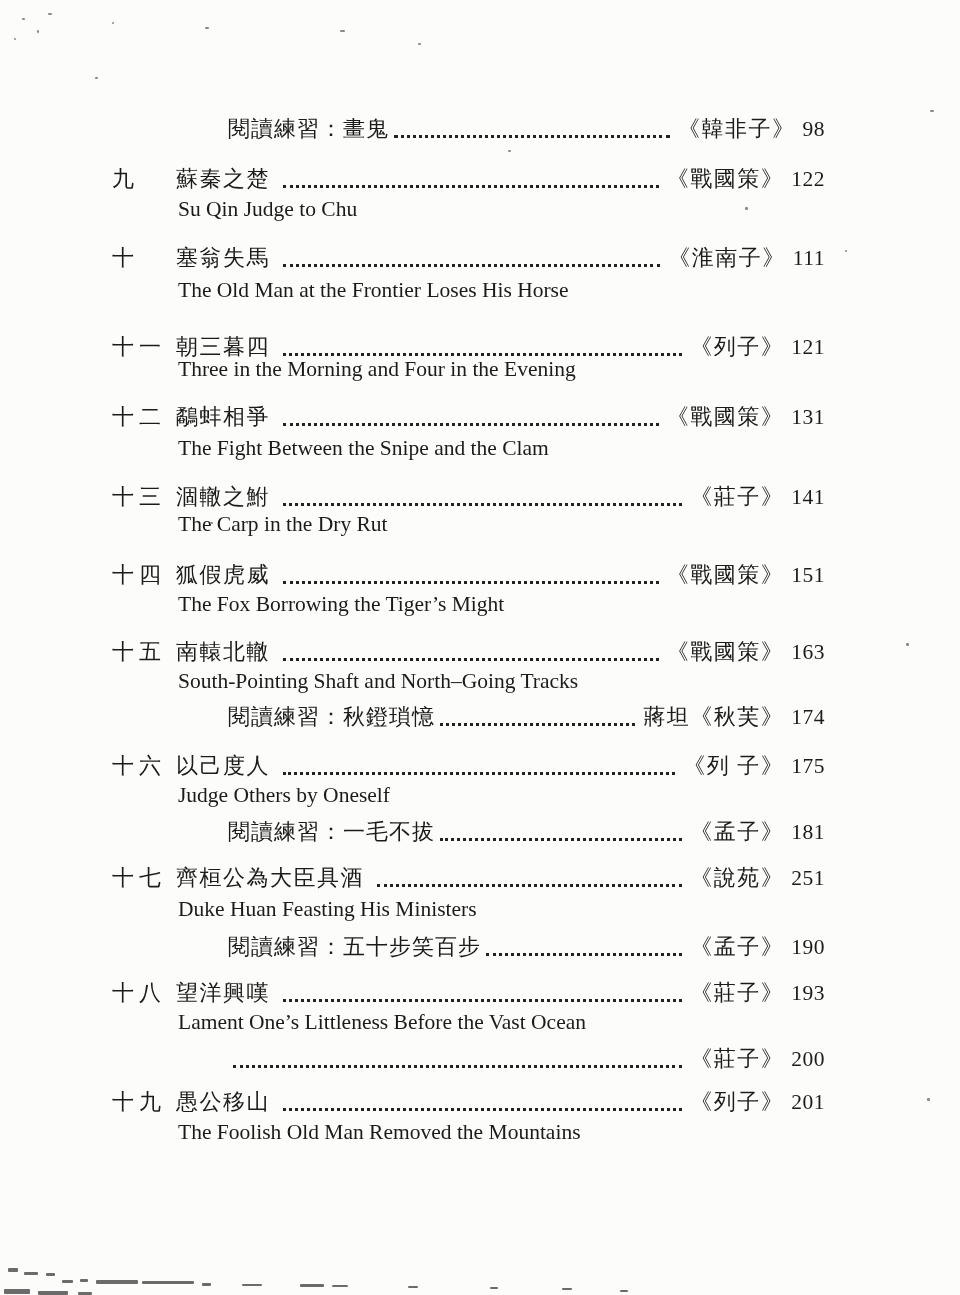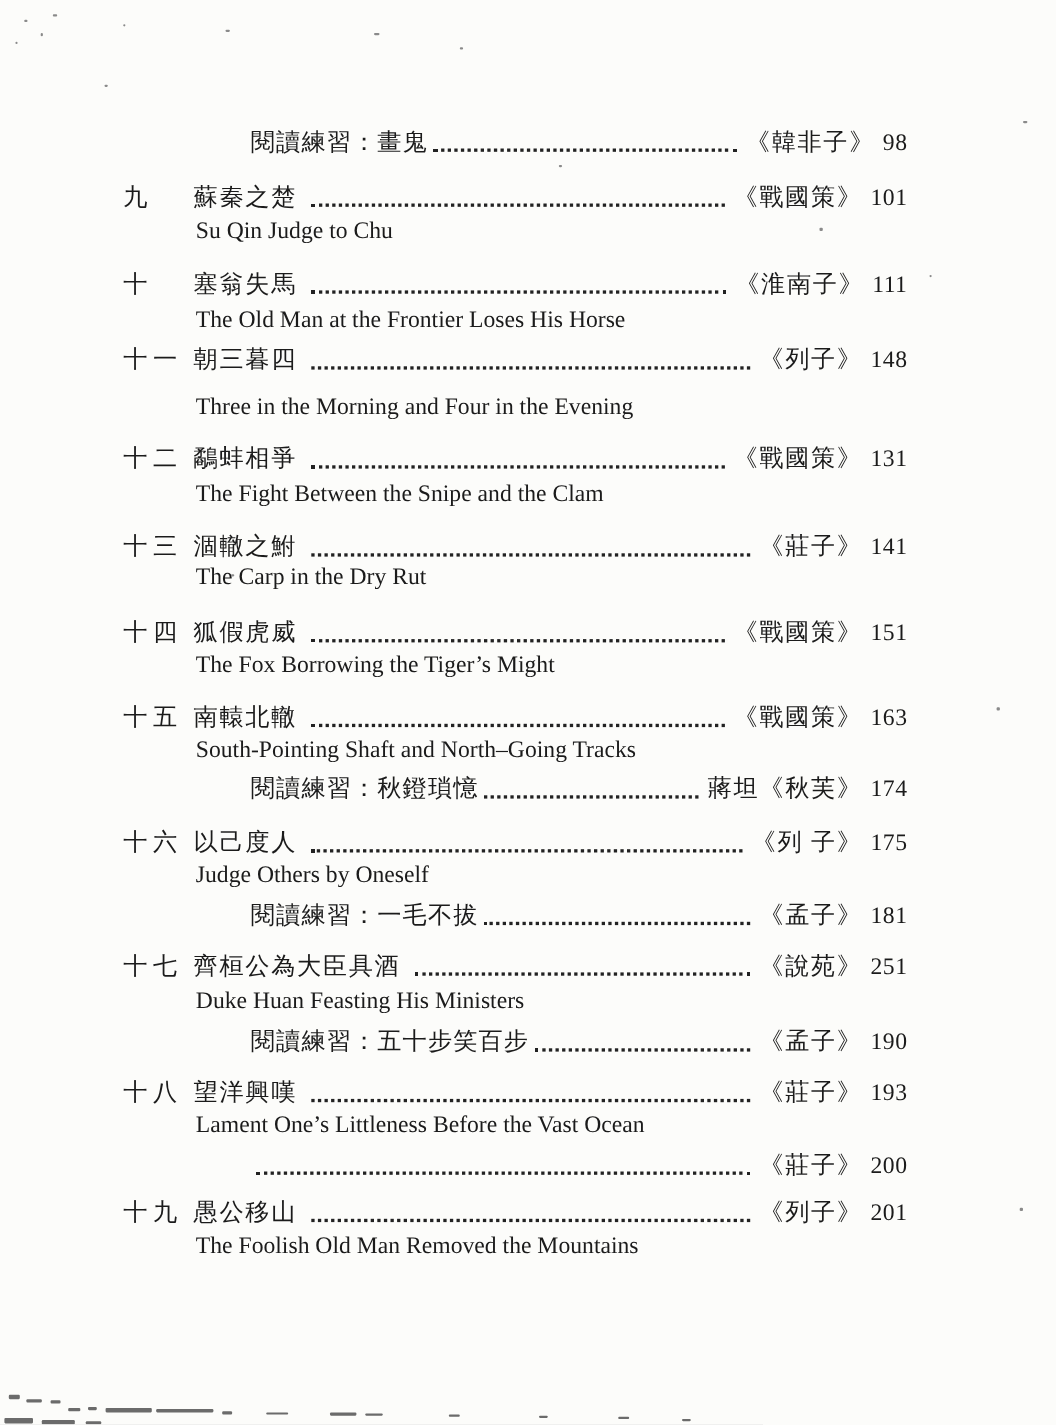--- a/index.html
+++ b/index.html
@@ -77,39 +77,39 @@
     <span class="leader"></span>
     <span class="src">《韓非子》</span>
     <span class="pg">98</span>
   </div>
 
   <div class="row" style="top:164px">
     <span class="num">九</span>
     <span class="zh">蘇秦之楚</span>
     <span class="leader"></span>
     <span class="src">《戰國策》</span>
-    <span class="pg">101</span>
+    <span class="pg">122</span>
   </div>
   <div class="en-row" style="top:197px">Su Qin Judge to Chu</div>
 
   <div class="row" style="top:243px">
     <span class="num">十</span>
     <span class="zh">塞翁失馬</span>
     <span class="leader"></span>
     <span class="src">《淮南子》</span>
     <span class="pg">111</span>
   </div>
   <div class="en-row" style="top:278px">The Old Man at the Frontier Loses His Horse</div>
 
-  <div class="row" style="top:312px">
+  <div class="row" style="top:332px">
     <span class="num">十一</span>
     <span class="zh">朝三暮四</span>
     <span class="leader"></span>
     <span class="src">《列子》</span>
-    <span class="pg">148</span>
+    <span class="pg">121</span>
   </div>
   <div class="en-row" style="top:357px">Three in the Morning and Four in the Evening</div>
 
   <div class="row" style="top:402px">
     <span class="num">十二</span>
     <span class="zh">鷸蚌相爭</span>
     <span class="leader"></span>
     <span class="src">《戰國策》</span>
     <span class="pg">131</span>
   </div>

